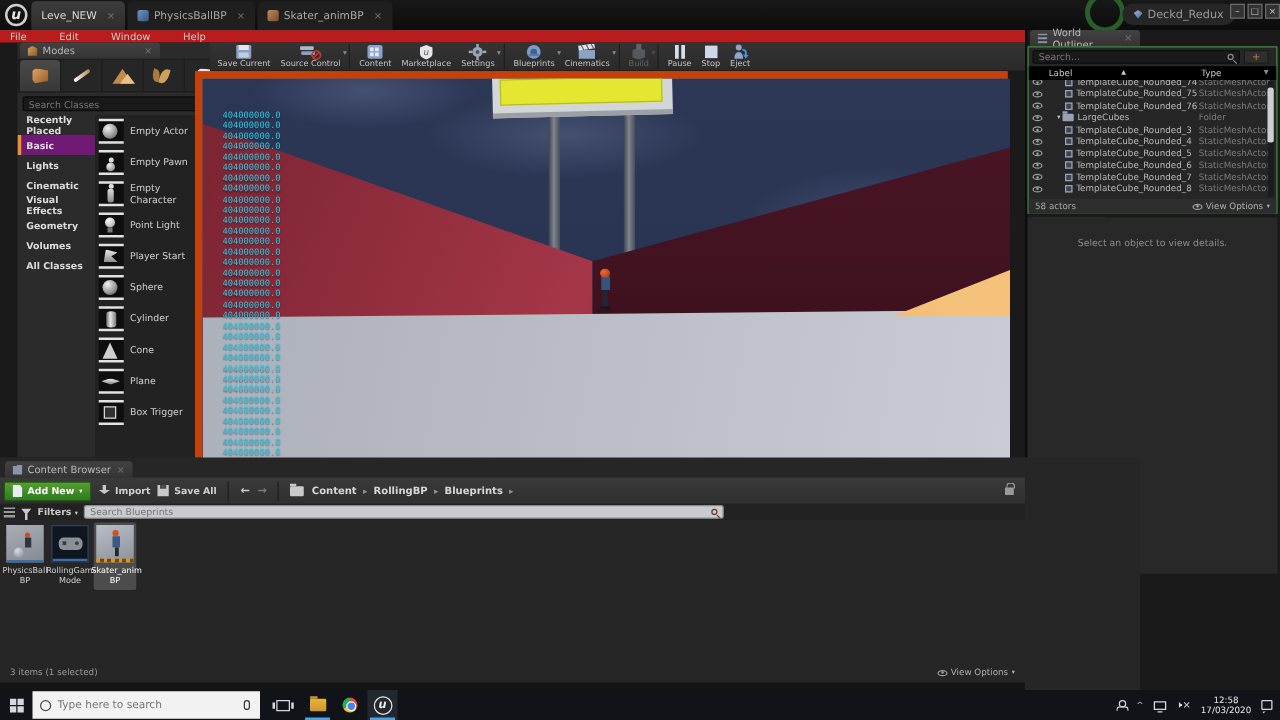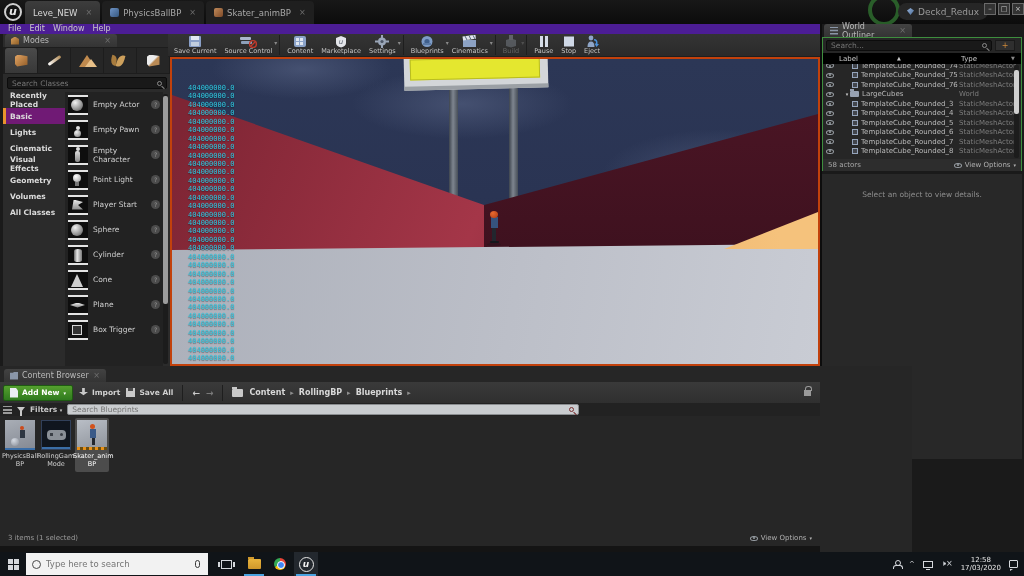--- a/index.html
+++ b/index.html
@@ -23,26 +23,26 @@
   #proj-badge{left:868px;top:-6px;width:32px;height:32px;border:4px solid #2e6b2e;border-radius:50%;opacity:.85}
   #proj-pill{left:898px;top:3px;height:17px;padding:0 9px;background:#262626;border-radius:9px;
     display:flex;align-items:center;gap:4px;color:#9a9a9a;font-size:9px}
   #proj-pill .gem{width:7px;height:7px;background:linear-gradient(135deg,#9ab6de,#4a6b96);
     clip-path:polygon(50% 0,100% 35%,50% 100%,0 35%)}
   #win-controls{left:984px;top:3px;display:flex;gap:2px}
   .wbtn{width:12px;height:12px;background:#333;border:1px solid #6a6a6a;color:#c9c9c9;
     font-size:7px;text-align:center;line-height:10px}
 
   
-  #menubar{left:0;top:24px;width:820px;height:10px;background:#4c1d95;display:flex;gap:8px;
-    padding-left:8px;align-items:flex-start}
+  #menubar{left:0;top:24px;width:820px;height:10px;background:#b91c1c;display:flex;gap:26px;
+    padding-left:8px;align-items:center}
   .menu-item{color:#c9c9c9;font-size:8px}
 
   
-  #modes{left:3px;top:34px;width:168px;height:332px;background:#2b2b2b}
+  #modes{left:14px;top:34px;width:168px;height:332px;background:#2b2b2b}
   .ptab{height:13px;background:linear-gradient(#424242,#343434);border-radius:3px 3px 0 0;
     display:flex;align-items:center;gap:4px;padding:0 6px;color:#b9b9b9;font-size:8px}
   .ptab .pticon{width:8px;height:8px;flex:none}
   .ptab .tclose{color:#6f6f6f;font-size:8px;margin-left:auto}
   #modes-tab{left:2px;top:0;width:112px}
   #modes-tab .pticon{background:linear-gradient(135deg,#d8a05c,#8a5a24);clip-path:polygon(0 30%,50% 0,100% 30%,100% 100%,0 100%)}
   #mode-tools{left:0;top:13px;width:168px;height:27px;background:#1d1d1d;display:flex;gap:1px;padding:1px 2px}
   .mt{width:32px;height:25px;background:#262626;display:flex;align-items:center;justify-content:center;position:relative}
   .mt.active{background:linear-gradient(#4a4a4a,#383838);border-radius:3px 3px 0 0}
   .mt i{display:block}
@@ -90,21 +90,21 @@
   #toolbar{left:168px;top:34px;width:652px;height:23px;background:linear-gradient(#343434,#2a2a2a);
     display:flex;align-items:flex-end;padding:0 2px 1px 2px;border-bottom:1px solid #1f1f1f}
   .tb{display:flex;flex-direction:column;align-items:center;justify-content:flex-end;padding:0 4px;height:22px;position:relative}
   .tb .tbi{height:13px;display:flex;align-items:center}
   .tb .tbl{font-size:6.5px;color:#c4c4c4;white-space:nowrap;line-height:7px}
   .tb.disabled{opacity:.35}
   .tbsep{width:1px;height:20px;background:#1e1e1e;margin:0 3px;align-self:center}
   .tbcaret{position:absolute;right:-1px;bottom:9px;color:#8a8a8a;font-size:6px}
 
   
-  #viewport{left:170px;top:57px;width:650px;height:309px;border:2px solid #c2410c;background:#737373}
+  #viewport{left:156px;top:57px;width:650px;height:309px;border:6px solid #c2410c;background:#737373}
   #scene{left:0;top:0;width:646px;height:305px;overflow:hidden;
     background:linear-gradient(180deg,#2c3756 0%,#2a3453 45%,#222b47 100%)}
   .cloud{position:absolute;border-radius:50%;background:radial-gradient(closest-side,rgba(90,102,135,.55),rgba(90,102,135,0))}
   #wall-left{left:0;top:0;width:646px;height:305px;
     clip-path:polygon(0px 36px,312px 146px,312px 191px,0px 191px);
     background:linear-gradient(112deg,#7e2534 5%,#a43648 48%,#5e1b2a 97%)}
   #wall-right{left:0;top:0;width:646px;height:305px;
     clip-path:polygon(312px 146px,646px 55px,646px 190px,312px 191px);
     background:linear-gradient(180deg,#4e1626 0%,#3a101d 80%)}
   #floor{left:0;top:0;width:646px;height:305px;
@@ -625,21 +625,21 @@
           <span class="oic-actor"></span>
           <span class="olabel">TemplateCube_Rounded_76</span>
           <span class="otype">StaticMeshActor</span>
         </div>
         <div class="orow" style="position: relative;">
           <span class="eye"></span>
           <span style="width: 10px; flex: 0 0 auto;"></span>
           <span class="oexp">▾</span>
           <span class="oic-folder"></span>
           <span class="olabel">LargeCubes</span>
-          <span class="otype">World</span>
+          <span class="otype">Folder</span>
         </div>
         <div class="orow" style="position: relative;">
           <span class="eye"></span>
           <span style="width: 18px; flex: 0 0 auto;"></span>
           <span class="oic-actor"></span>
           <span class="olabel">TemplateCube_Rounded_3</span>
           <span class="otype">StaticMeshActor</span>
         </div>
         <div class="orow" style="position: relative;">
           <span class="eye"></span>

